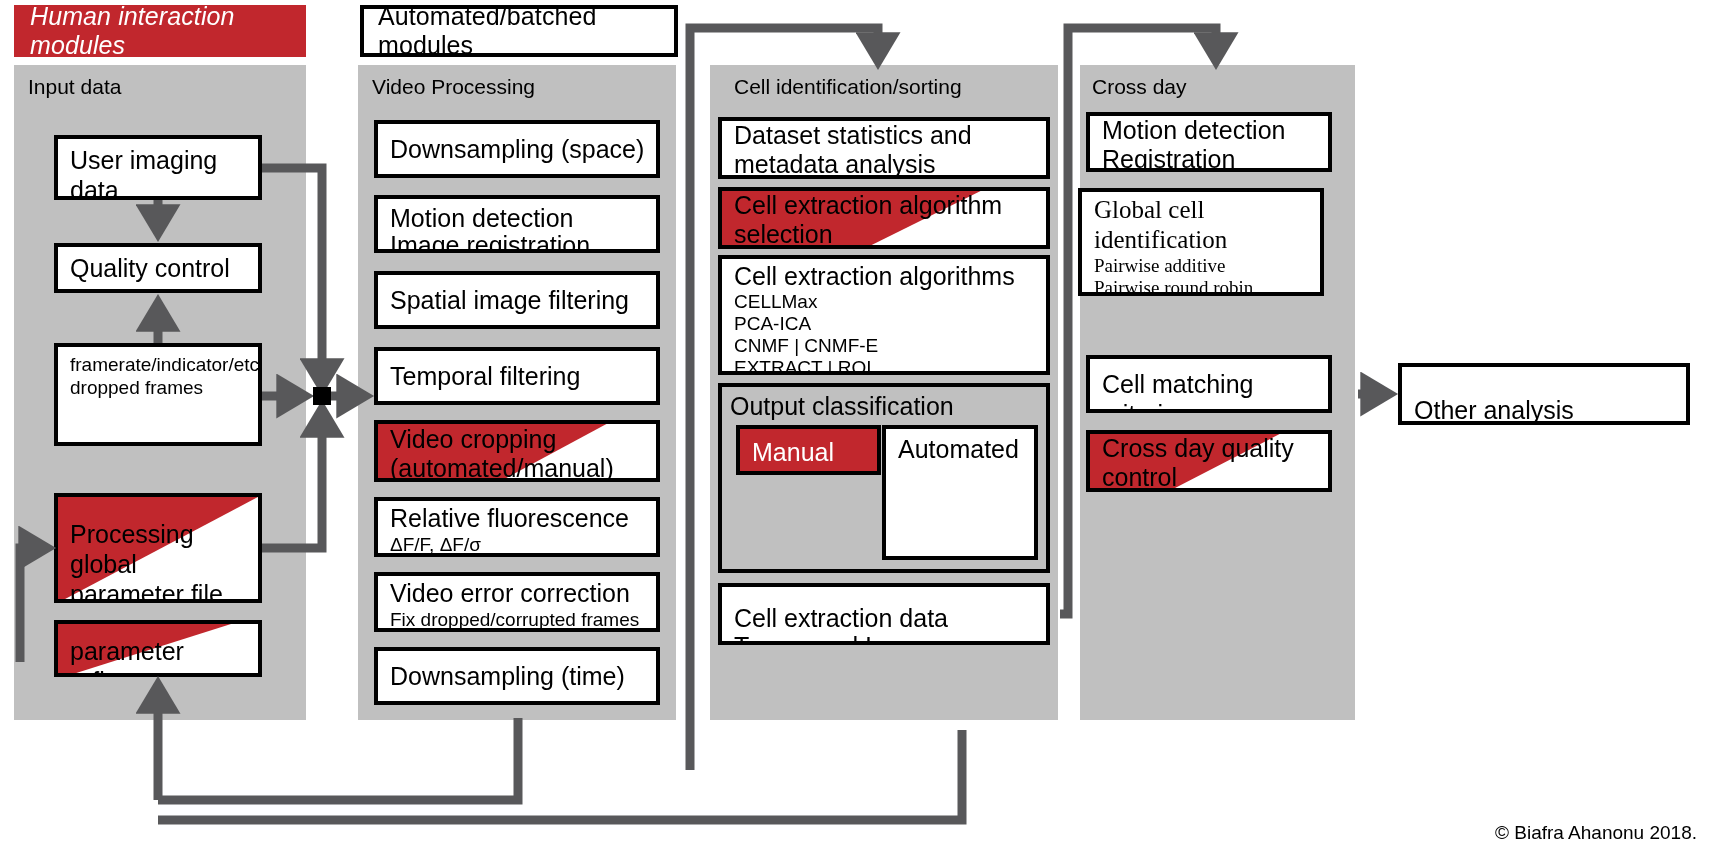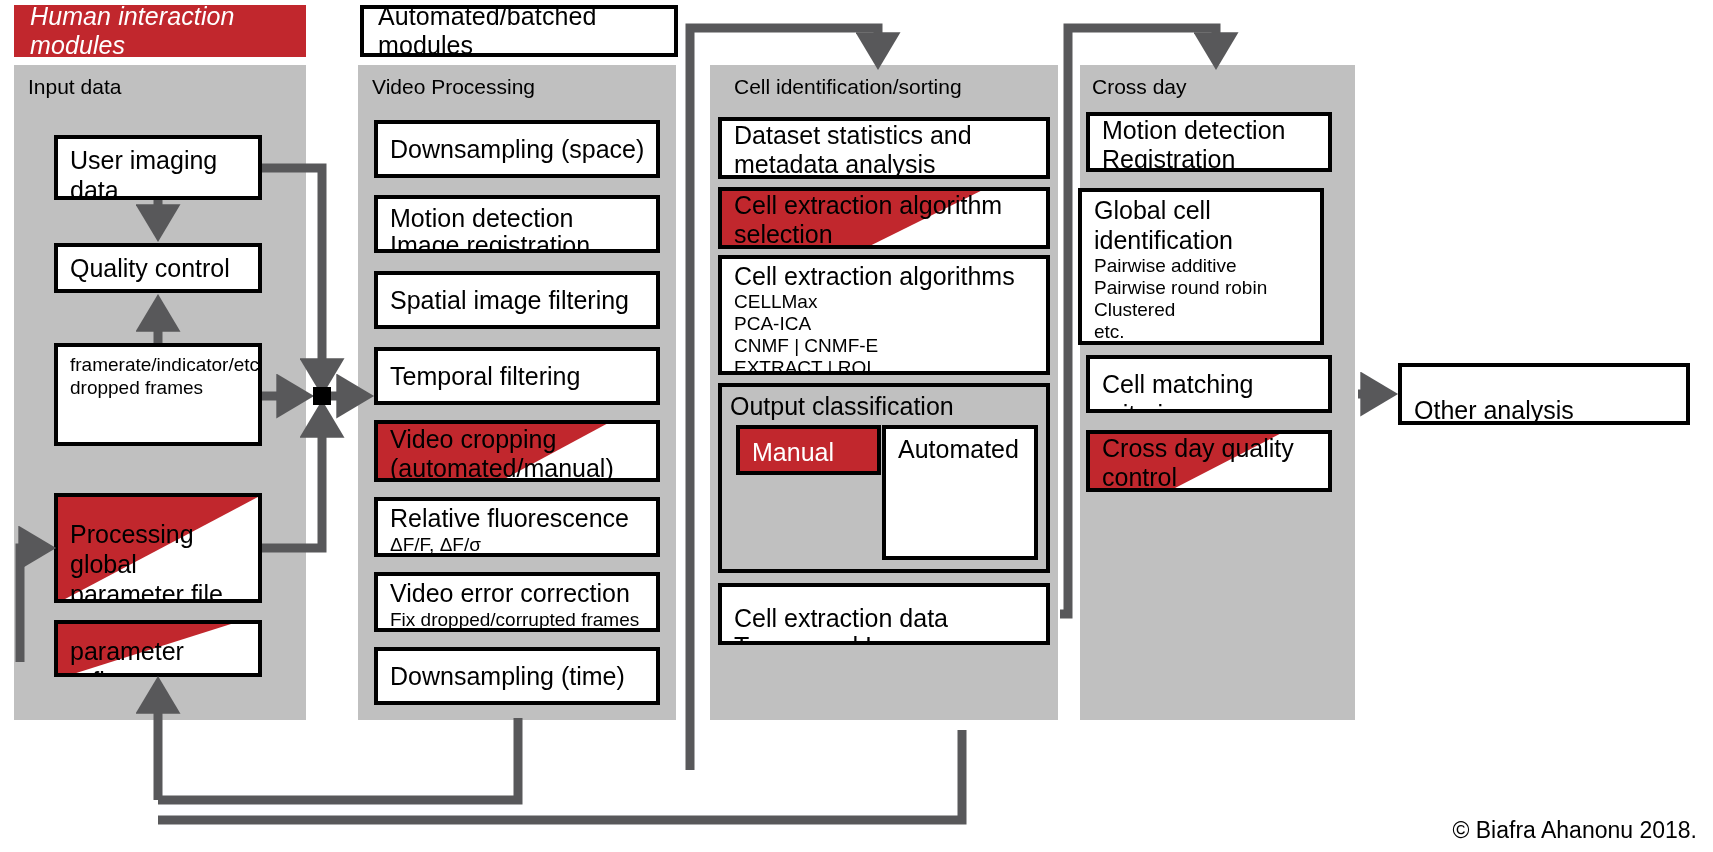--- a/index.html
+++ b/index.html
@@ -99,21 +99,21 @@
     position:absolute;
     left:0;top:0;
     width:1713px;height:852px;
     pointer-events:none;
     z-index:5;
   }
   .credit{
     position:absolute;
     right:16px;
     bottom:8px;
-    font-size:23px;
+    font-size:19px;
     color:#000;
     white-space:nowrap;
   }
   .junction{
     position:absolute;
     background:#000;
     width:18px;height:18px;
     z-index:6;
   }
 </style>
@@ -286,21 +286,21 @@
   <div class="panel" style="left:1080px; top:65px; width:275px; height:655px;"></div>
   <div class="panel-title" style="left:1092px; top:75px;">Cross day</div>
 
   <div class="box" style="left:1086px; top:112px; width:246px; height:60px;">
     <div class="inner" style="padding-top:0px;">
       <div class="ttl" style="line-height:29px;">Motion detection
 Registration</div>
     </div>
   </div>
 
-  <div class="box" style="left:1078px; top:188px; width:246px; height:157px;">
+  <div class="box" style="left:1078px; top:188px; width:246px; height:108px;font-family:Liberation Serif, serif;">
     <div class="inner" style="padding-top:3px;">
       <div class="ttl" style="line-height:30px;">Global cell
 identification</div>
       <div class="sub" style="line-height:22px;">Pairwise additive
 Pairwise round robin
 Clustered
 etc.</div>
     </div>
   </div>
 

